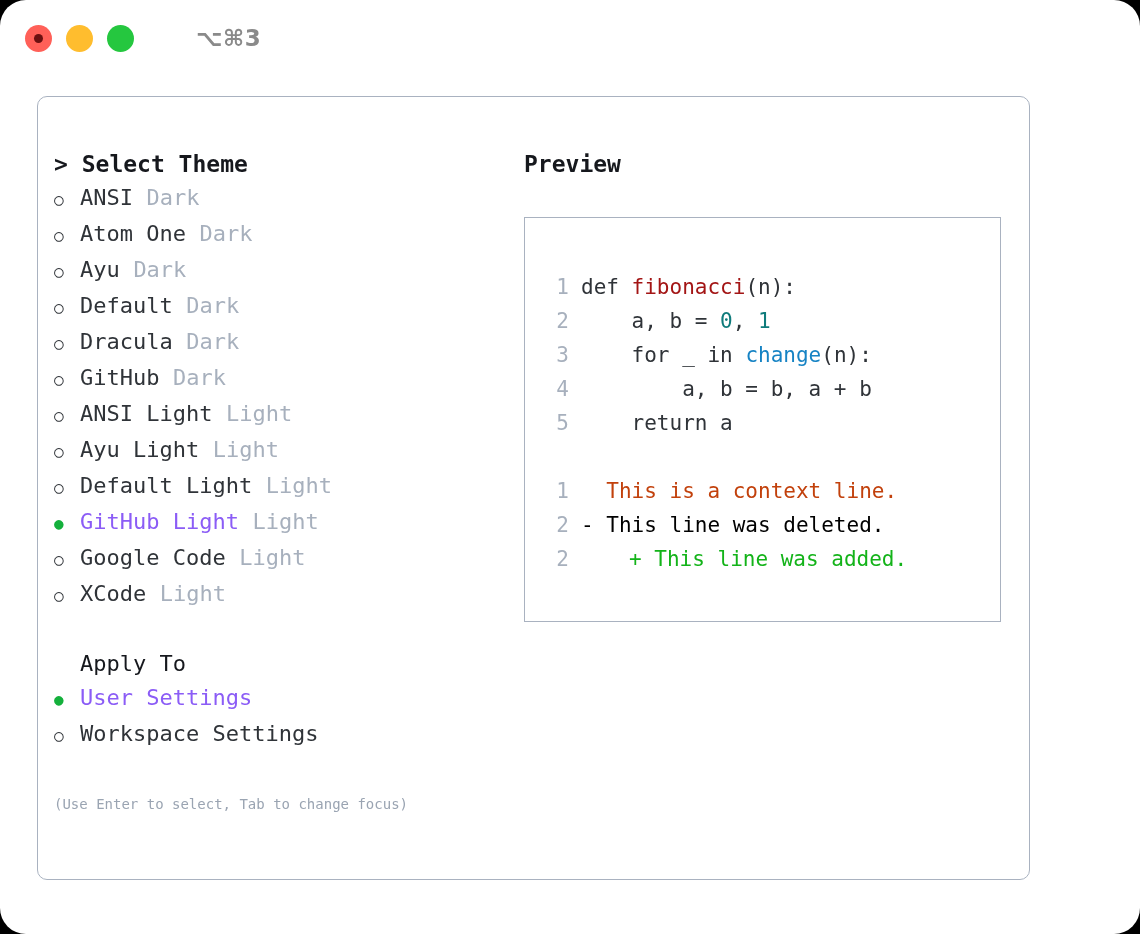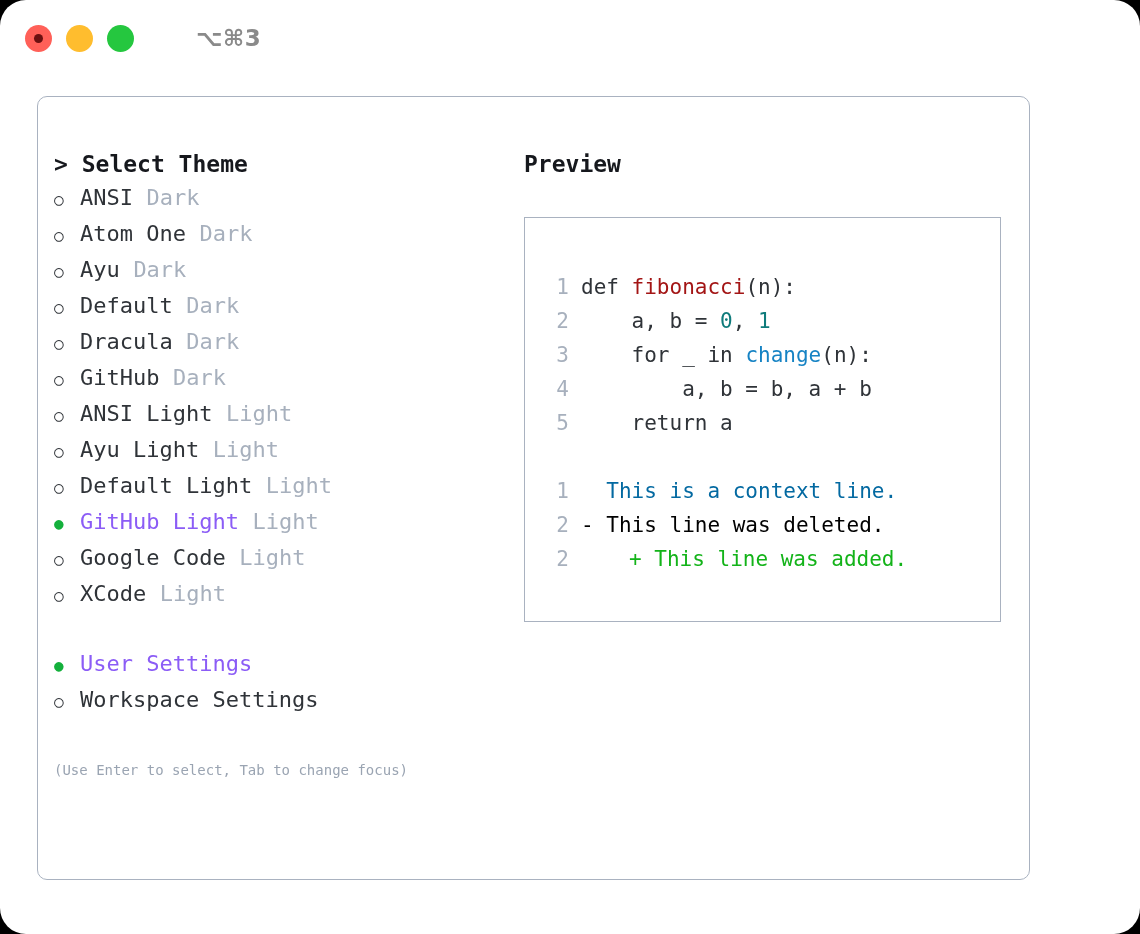--- a/index.html
+++ b/index.html
@@ -162,21 +162,21 @@
     color: #a7b0bd;
     margin-right: 12px;
   }
   .code-text { color: #2f3338; }
   .tok-func  { color: #a31515; }
   .tok-num   { color: #0f7b7b; }
   .tok-call  { color: #1683c4; }
 
   .blank-line { height: 34px; }
 
-  .diff-ctx { color: #0369a1; }
+  .diff-ctx { color: #c2410c; }
   .diff-del { color: #000000; }
   .diff-add { color: #13b319; margin-left: 48px; }
 </style>
 </head>
 <body>
 
 <div class="window">
 
   <div class="titlebar">
     <div class="lights">
@@ -204,20 +204,21 @@
             <div class="row"><span class="marker">○</span><span class="name">ANSI Light</span><span class="gap"></span><span class="kind">Light</span></div>
             <div class="row"><span class="marker">○</span><span class="name">Ayu Light</span><span class="gap"></span><span class="kind">Light</span></div>
             <div class="row"><span class="marker">○</span><span class="name">Default Light</span><span class="gap"></span><span class="kind">Light</span></div>
             <div class="row selected"><span class="marker">●</span><span class="name">GitHub Light</span><span class="gap"></span><span class="kind">Light</span></div>
             <div class="row"><span class="marker">○</span><span class="name">Google Code</span><span class="gap"></span><span class="kind">Light</span></div>
             <div class="row"><span class="marker">○</span><span class="name">XCode</span><span class="gap"></span><span class="kind">Light</span></div>
           </div>
 
         <div class="spacer"></div>
 
+        <div class="section-label mono">Apply To</div>
 
         <div class="mono" id="apply-list">
             <div class="row selected"><span class="marker">●</span><span class="name">User Settings</span></div>
             <div class="row"><span class="marker">○</span><span class="name">Workspace Settings</span></div>
           </div>
 
         <div class="hint mono">(Use Enter to select, Tab to change focus)</div>
       </div>
 
       <div class="col-right">

